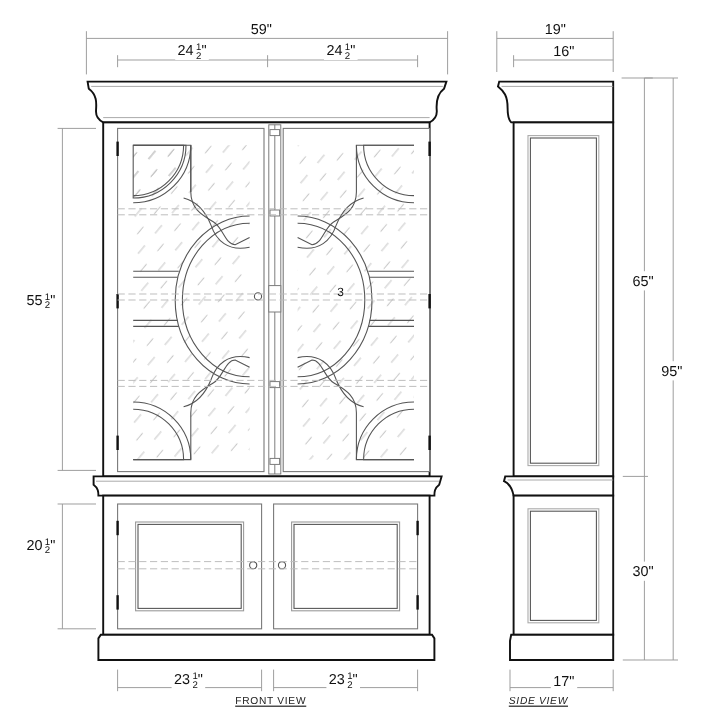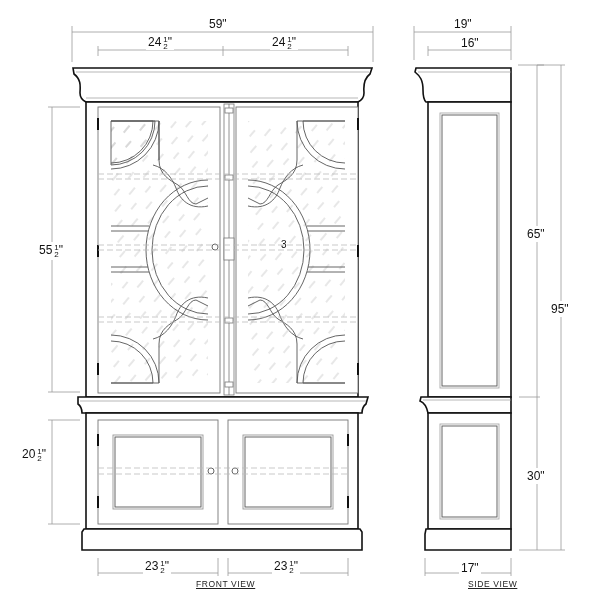--- a/index.html
+++ b/index.html
@@ -211,21 +211,21 @@
 
 <div class="lbl" style="left:207px;top:18px;background:#fff;padding:0 2px;">59"</div>
 
 <div class="lbl" style="left:146px;top:36px;background:#fff;padding:0 2px;">
   <span>24</span><span class="frac"><span>1</span><span>2</span></span><span>"</span>
 </div>
 <div class="lbl" style="left:270px;top:36px;background:#fff;padding:0 2px;">
   <span>24</span><span class="frac"><span>1</span><span>2</span></span><span>"</span>
 </div>
 
-<div class="lbl" style="left:22px;top:242px;background:#fff;padding:2px 0;margin-left:17px;">
+<div class="lbl" style="left:22px;top:242px;background:#fff;padding:2px 0;">
   <span>55</span><span class="frac"><span>1</span><span>2</span></span><span>"</span>
 </div>
 <div class="lbl" style="left:22px;top:446px;background:#fff;padding:2px 0;">
   <span>20</span><span class="frac"><span>1</span><span>2</span></span><span>"</span>
 </div>
 
 <div class="lbl" style="left:143px;top:560px;background:#fff;padding:0 2px;">
   <span>23</span><span class="frac"><span>1</span><span>2</span></span><span>"</span>
 </div>
 <div class="lbl" style="left:272px;top:560px;background:#fff;padding:0 2px;">
@@ -235,13 +235,13 @@
 <div class="lbl" style="left:281px;top:240px;font-size:10px;">3</div>
 
 <div class="view" style="left:196px;top:579px;text-align:right;">FRONT VIEW</div>
 
 <div class="lbl" style="left:452px;top:18px;background:#fff;padding:0 2px;">19"</div>
 <div class="lbl" style="left:459px;top:37px;background:#fff;padding:0 2px;">16"</div>
 <div class="lbl" style="left:527px;top:226px;background:#fff;padding:2px 0;">65"</div>
 <div class="lbl" style="left:551px;top:301px;background:#fff;padding:2px 0;">95"</div>
 <div class="lbl" style="left:527px;top:468px;background:#fff;padding:2px 0;">30"</div>
 <div class="lbl" style="left:459px;top:562px;background:#fff;padding:0 2px;">17"</div>
-<div class="view" style="left:468px;top:579px;">SIDE VIEW</div>
+<div class="view" style="left:424px;top:579px;font-style:italic;">SIDE VIEW</div>
 
 </body></html>

